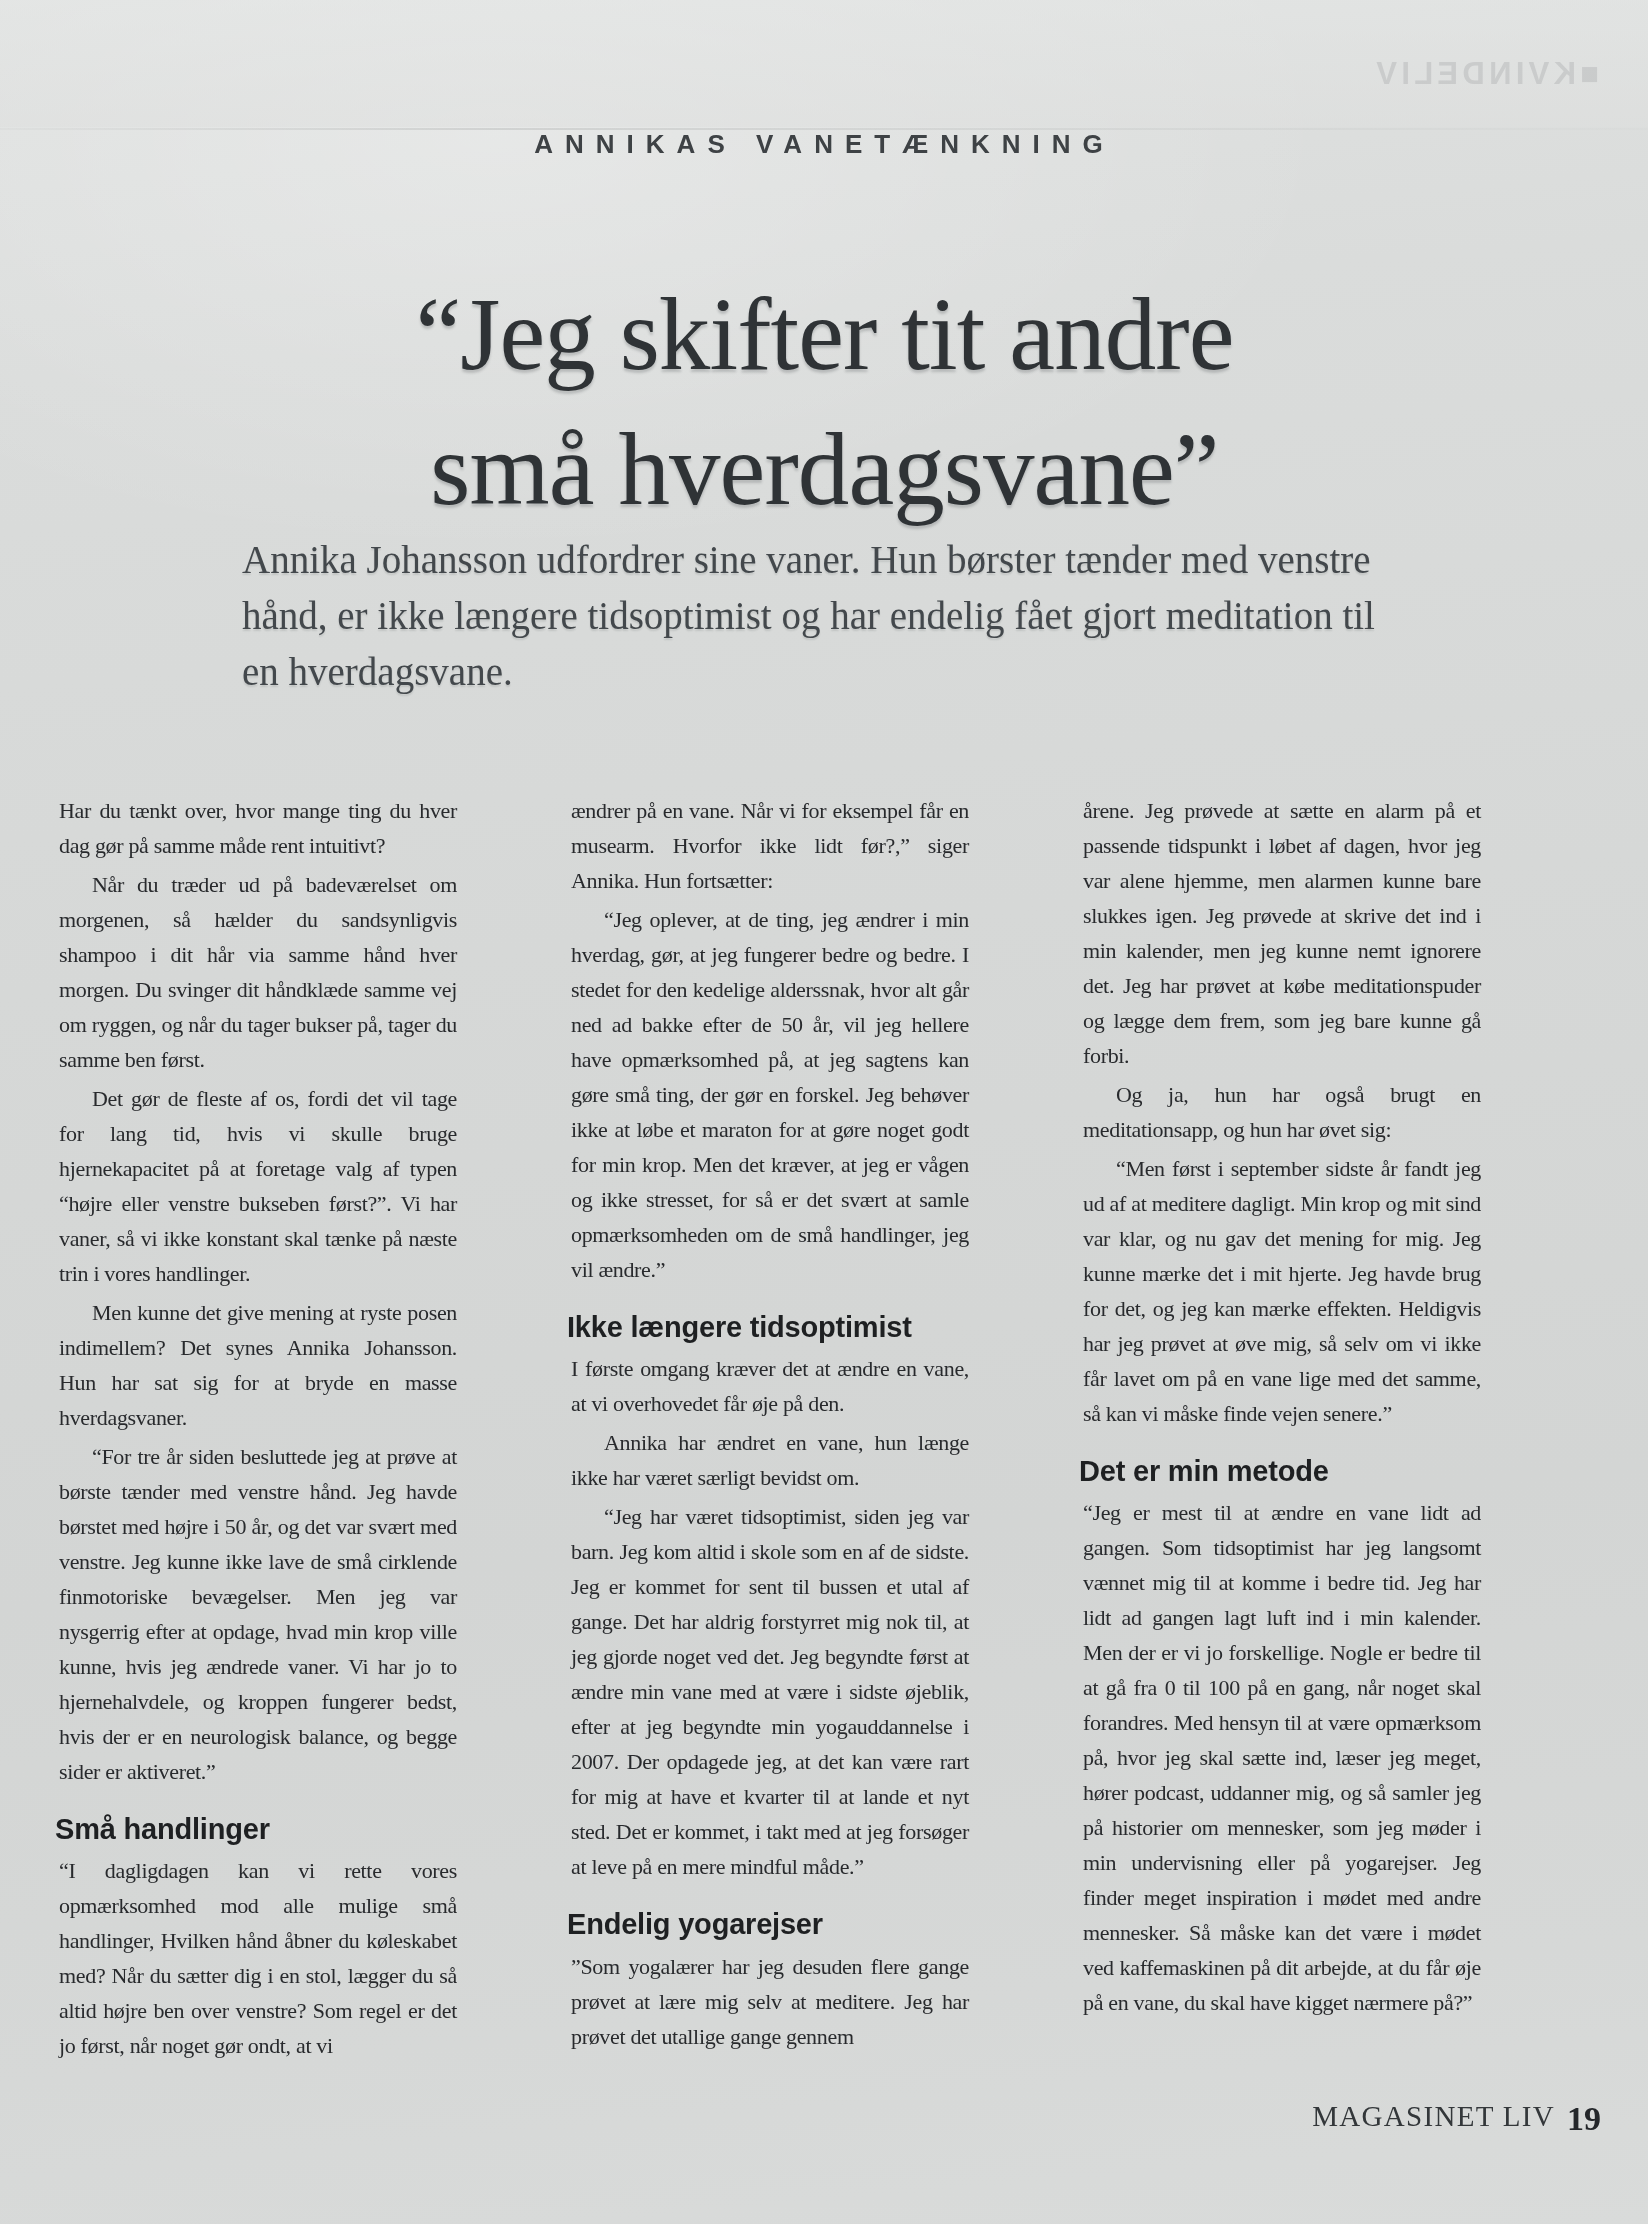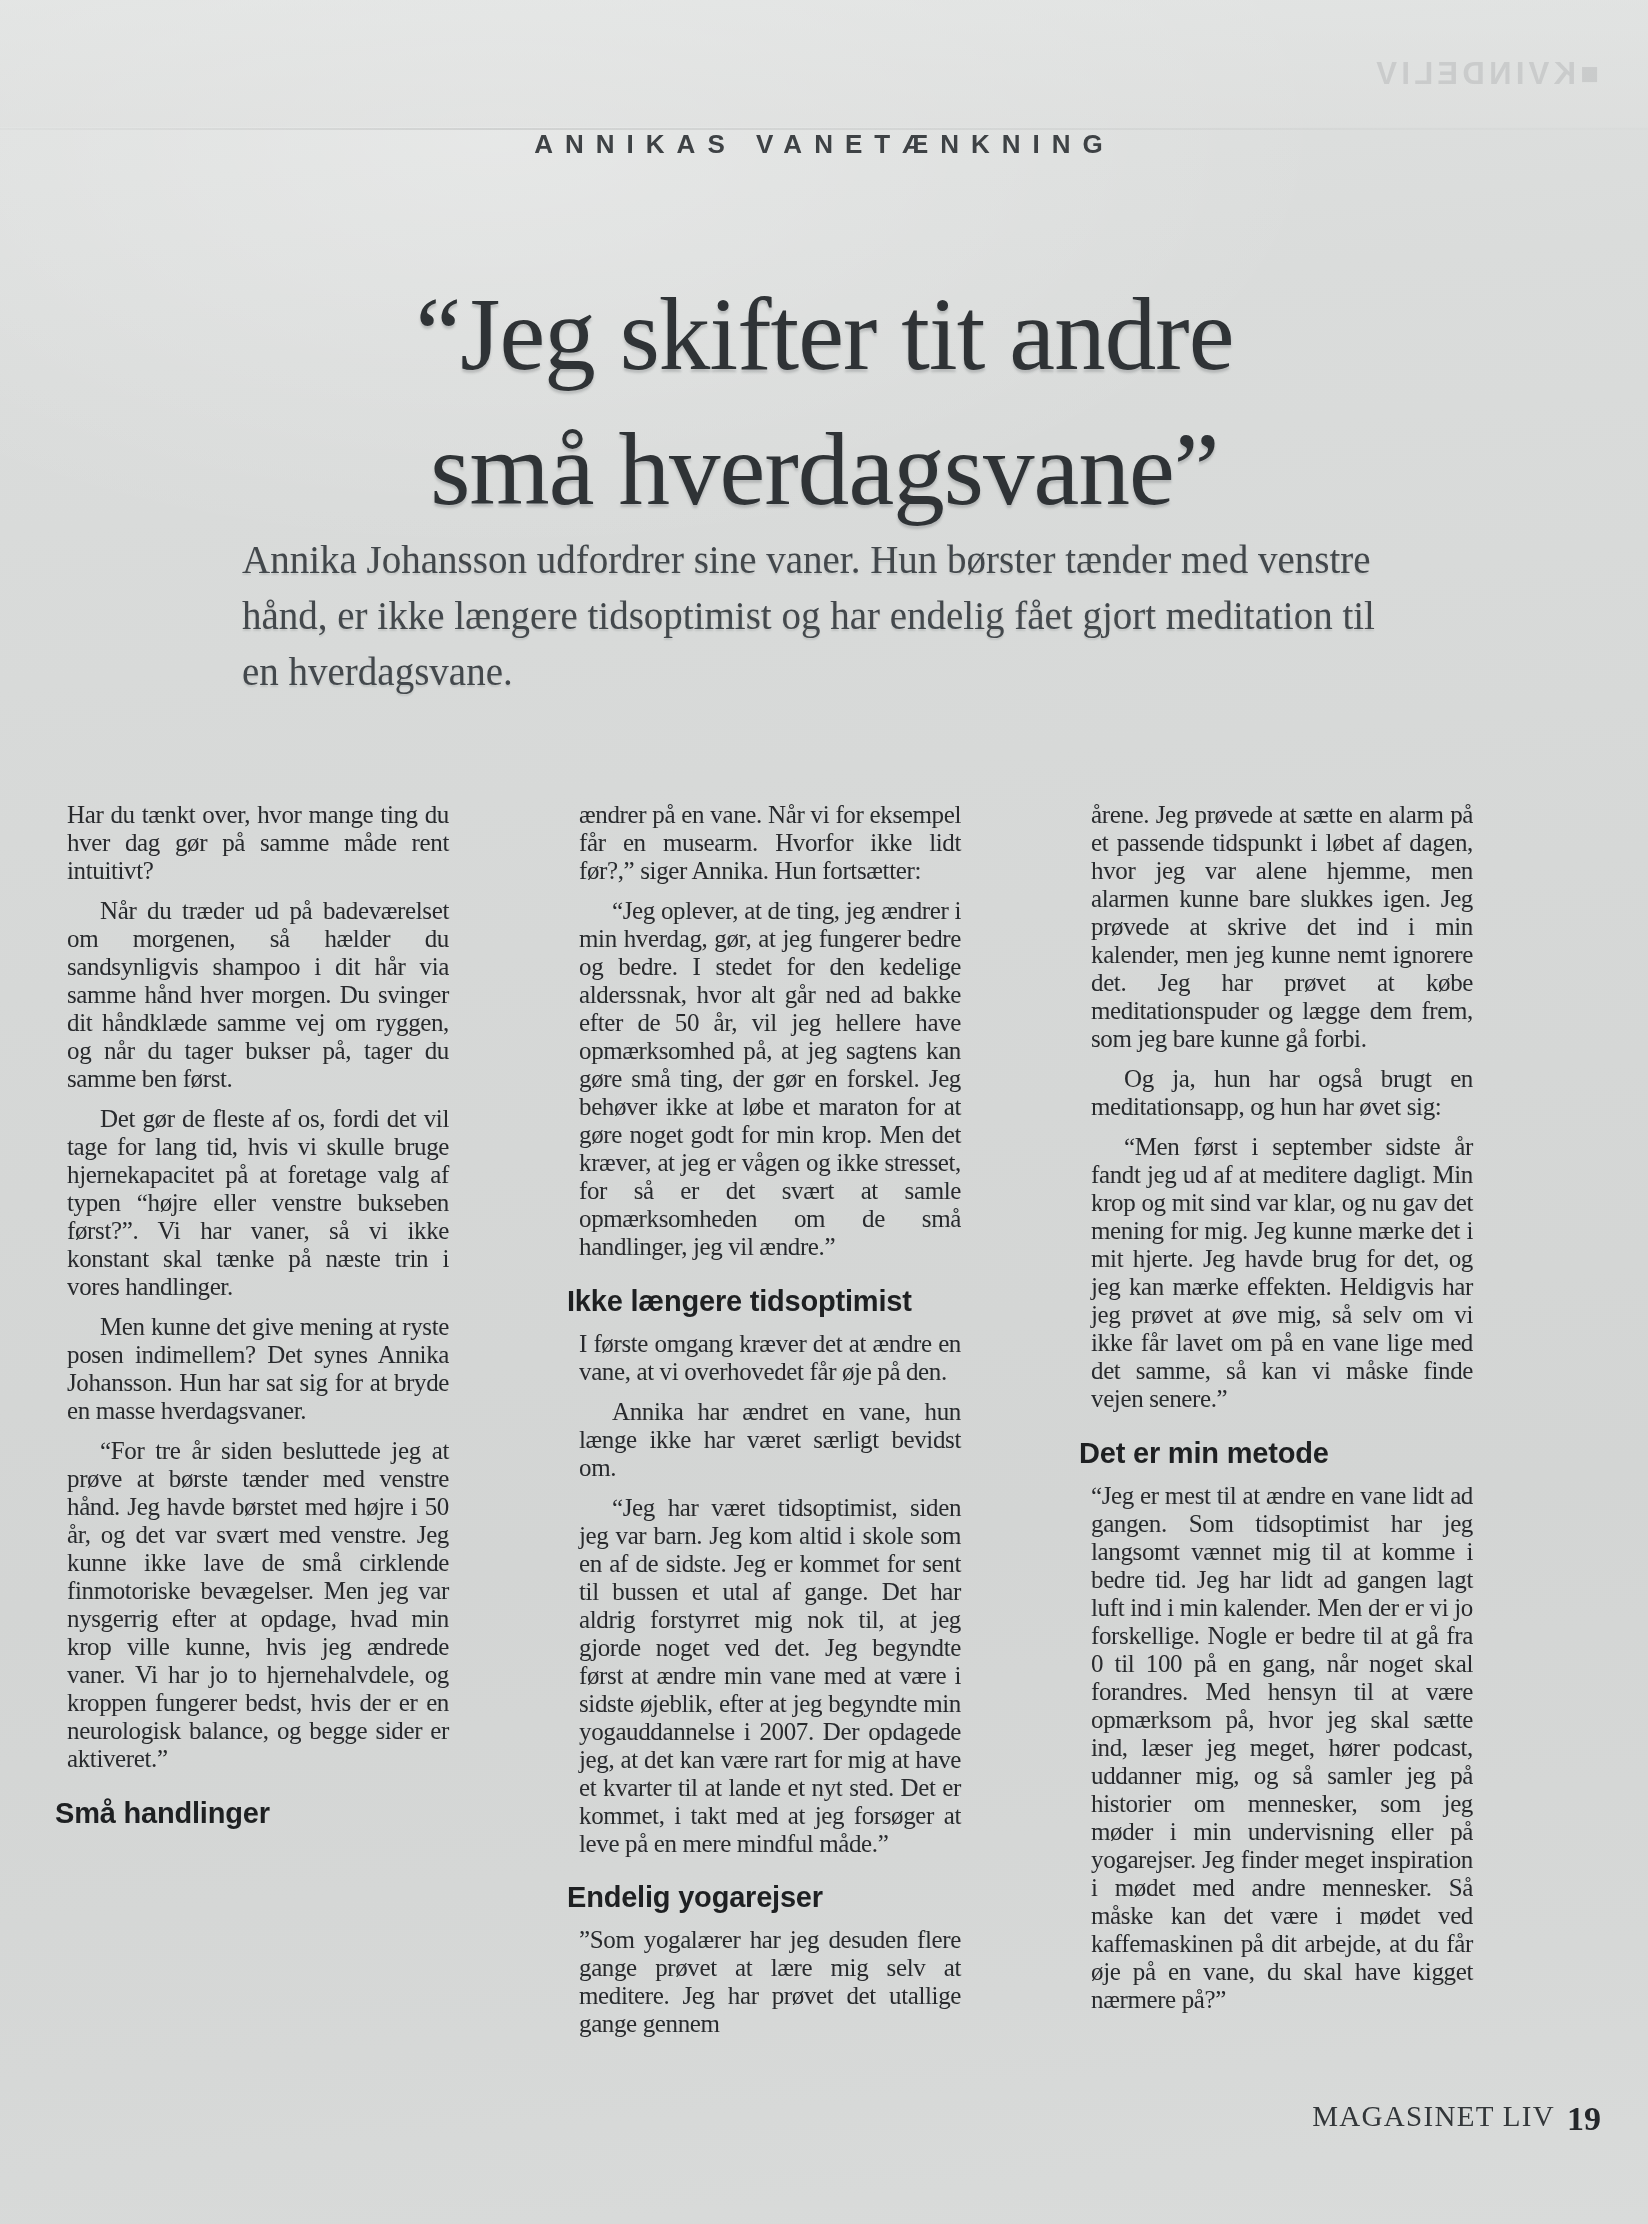--- a/index.html
+++ b/index.html
@@ -84,23 +84,23 @@
     width: 1430px;
     display: flex;
     gap: 106px;
     align-items: flex-start;
   }
   .column {
     width: 406px;
     flex: 0 0 406px;
   }
   .bodyp {
-    margin: 12px;
-    font-size: 25px;
-    line-height: 28px;
+    margin: 4px;
+    font-size: 22px;
+    line-height: 35px;
     letter-spacing: -0.015em;
     text-align: justify;
     hyphens: auto;
     -webkit-hyphens: auto;
     color: #282a2d;
   }
   .bodyp.indent { text-indent: 33px; }
   .subhead {
     margin: 23.5px 0 7.8px 0;
     font-family: "Liberation Sans", sans-serif;
@@ -146,20 +146,21 @@
   <div class="standfirst">Annika Johansson udfordrer sine vaner. Hun børster tænder med venstre hånd, er ikke længere tidsoptimist og har endelig fået gjort meditation til en hverdagsvane.</div>
 
   <div class="columns">
     <div class="column">
         <p class="bodyp">Har du tænkt over, hvor mange ting du hver dag gør på samme måde rent intuitivt?</p>
         <p class="bodyp indent">Når du træder ud på badeværelset om morgenen, så hælder du sandsynligvis shampoo i dit hår via samme hånd hver morgen. Du svinger dit håndklæde samme vej om ryggen, og når du tager bukser på, tager du samme ben først.</p>
         <p class="bodyp indent">Det gør de fleste af os, fordi det vil tage for lang tid, hvis vi skulle bruge hjernekapacitet på at foretage valg af typen “højre eller venstre bukseben først?”. Vi har vaner, så vi ikke konstant skal tænke på næste trin i vores handlinger.</p>
         <p class="bodyp indent">Men kunne det give mening at ryste posen indimellem? Det synes Annika Johansson. Hun har sat sig for at bryde en masse hverdagsvaner.</p>
         <p class="bodyp indent">“For tre år siden besluttede jeg at prøve at børste tænder med venstre hånd. Jeg havde børstet med højre i 50 år, og det var svært med venstre. Jeg kunne ikke lave de små cirklende finmotoriske bevægelser. Men jeg var nysgerrig efter at opdage, hvad min krop ville kunne, hvis jeg ændrede vaner. Vi har jo to hjernehalvdele, og kroppen fungerer bedst, hvis der er en neurologisk balance, og begge sider er aktiveret.”</p>
         <h3 class="subhead">Små handlinger</h3>
+        <p class="bodyp">“I dagligdagen kan vi rette vores opmærksomhed mod alle mulige små handlinger, Hvilken hånd åbner du køleskabet med? Når du sætter dig i en stol, lægger du så altid højre ben over venstre? Som regel er det jo først, når noget gør ondt, at vi</p>
       </div>
     <div class="column">
         <p class="bodyp">ændrer på en vane. Når vi for eksempel får en musearm. Hvorfor ikke lidt før?,” siger Annika. Hun fortsætter:</p>
         <p class="bodyp indent">“Jeg oplever, at de ting, jeg ændrer i min hverdag, gør, at jeg fungerer bedre og bedre. I stedet for den kedelige alderssnak, hvor alt går ned ad bakke efter de 50 år, vil jeg hellere have opmærksomhed på, at jeg sagtens kan gøre små ting, der gør en forskel. Jeg behøver ikke at løbe et maraton for at gøre noget godt for min krop. Men det kræver, at jeg er vågen og ikke stresset, for så er det svært at samle opmærksomheden om de små handlinger, jeg vil ændre.”</p>
         <h3 class="subhead">Ikke længere tidsoptimist</h3>
         <p class="bodyp">I første omgang kræver det at ændre en vane, at vi overhovedet får øje på den.</p>
         <p class="bodyp indent">Annika har ændret en vane, hun længe ikke har været særligt bevidst om.</p>
         <p class="bodyp indent">“Jeg har været tidsoptimist, siden jeg var barn. Jeg kom altid i skole som en af de sidste. Jeg er kommet for sent til bussen et utal af gange. Det har aldrig forstyrret mig nok til, at jeg gjorde noget ved det. Jeg begyndte først at ændre min vane med at være i sidste øjeblik, efter at jeg begyndte min yogauddannelse i 2007. Der opdagede jeg, at det kan være rart for mig at have et kvarter til at lande et nyt sted. Det er kommet, i takt med at jeg forsøger at leve på en mere mindful måde.”</p>
         <h3 class="subhead">Endelig yogarejser</h3>
         <p class="bodyp">”Som yogalærer har jeg desuden flere gange prøvet at lære mig selv at meditere. Jeg har prøvet det utallige gange gennem</p>

